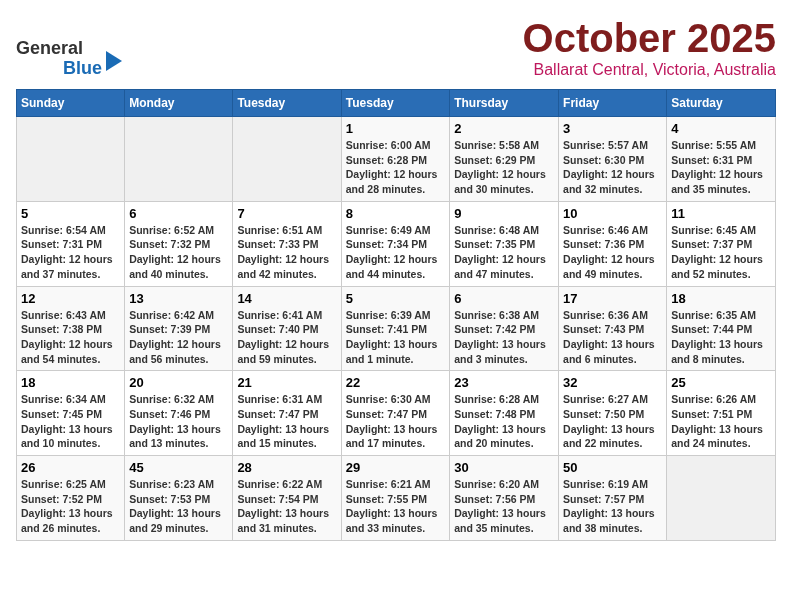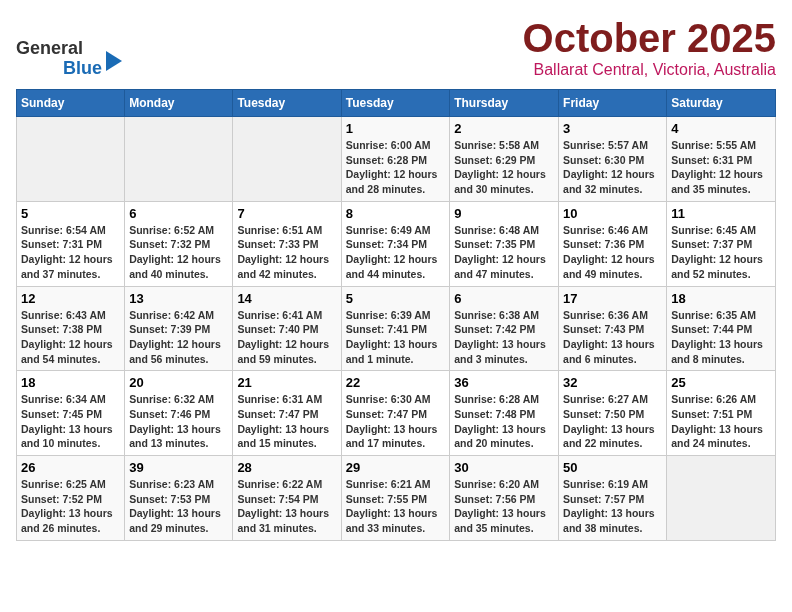--- a/index.html
+++ b/index.html
@@ -218,39 +218,39 @@
         </td>
         <td>
           <span class="day-num">21</span>
           <div class="cell-content">Sunrise: 6:31 AM<br>Sunset: 7:47 PM<br>Daylight: 13 hours<br>and 15 minutes.</div>
         </td>
         <td>
           <span class="day-num">22</span>
           <div class="cell-content">Sunrise: 6:30 AM<br>Sunset: 7:47 PM<br>Daylight: 13 hours<br>and 17 minutes.</div>
         </td>
         <td>
-          <span class="day-num">36</span>
+          <span class="day-num">23</span>
           <div class="cell-content">Sunrise: 6:28 AM<br>Sunset: 7:48 PM<br>Daylight: 13 hours<br>and 20 minutes.</div>
         </td>
         <td>
           <span class="day-num">32</span>
           <div class="cell-content">Sunrise: 6:27 AM<br>Sunset: 7:50 PM<br>Daylight: 13 hours<br>and 22 minutes.</div>
         </td>
         <td>
           <span class="day-num">25</span>
           <div class="cell-content">Sunrise: 6:26 AM<br>Sunset: 7:51 PM<br>Daylight: 13 hours<br>and 24 minutes.</div>
         </td>
       </tr>
       <tr>
         <td>
           <span class="day-num">26</span>
           <div class="cell-content">Sunrise: 6:25 AM<br>Sunset: 7:52 PM<br>Daylight: 13 hours<br>and 26 minutes.</div>
         </td>
         <td>
-          <span class="day-num">39</span>
+          <span class="day-num">45</span>
           <div class="cell-content">Sunrise: 6:23 AM<br>Sunset: 7:53 PM<br>Daylight: 13 hours<br>and 29 minutes.</div>
         </td>
         <td>
           <span class="day-num">28</span>
           <div class="cell-content">Sunrise: 6:22 AM<br>Sunset: 7:54 PM<br>Daylight: 13 hours<br>and 31 minutes.</div>
         </td>
         <td>
           <span class="day-num">29</span>
           <div class="cell-content">Sunrise: 6:21 AM<br>Sunset: 7:55 PM<br>Daylight: 13 hours<br>and 33 minutes.</div>
         </td>

